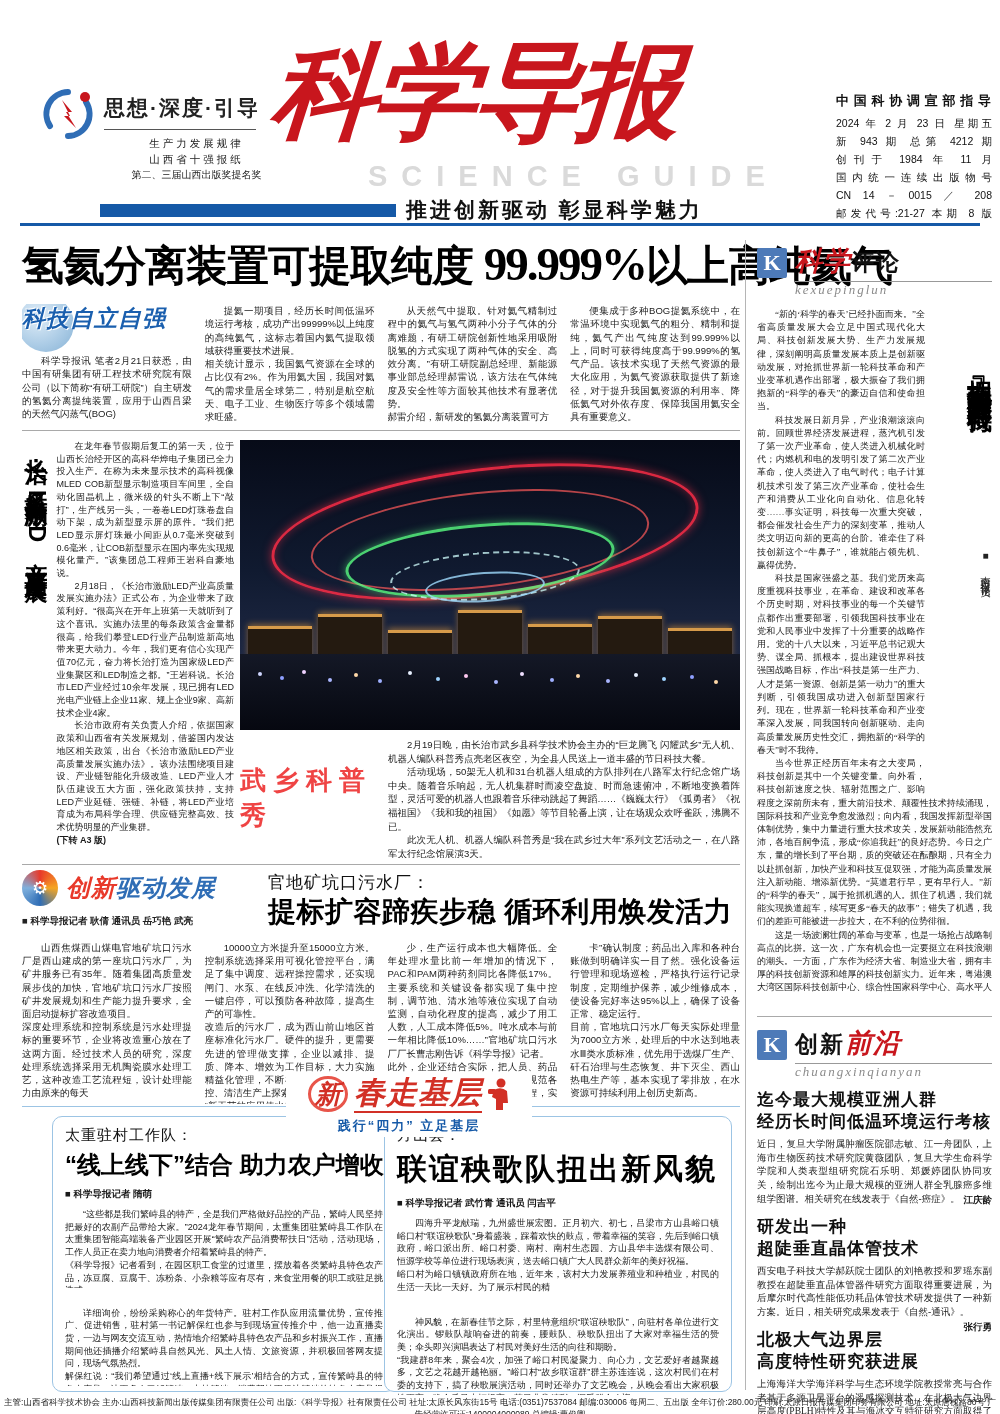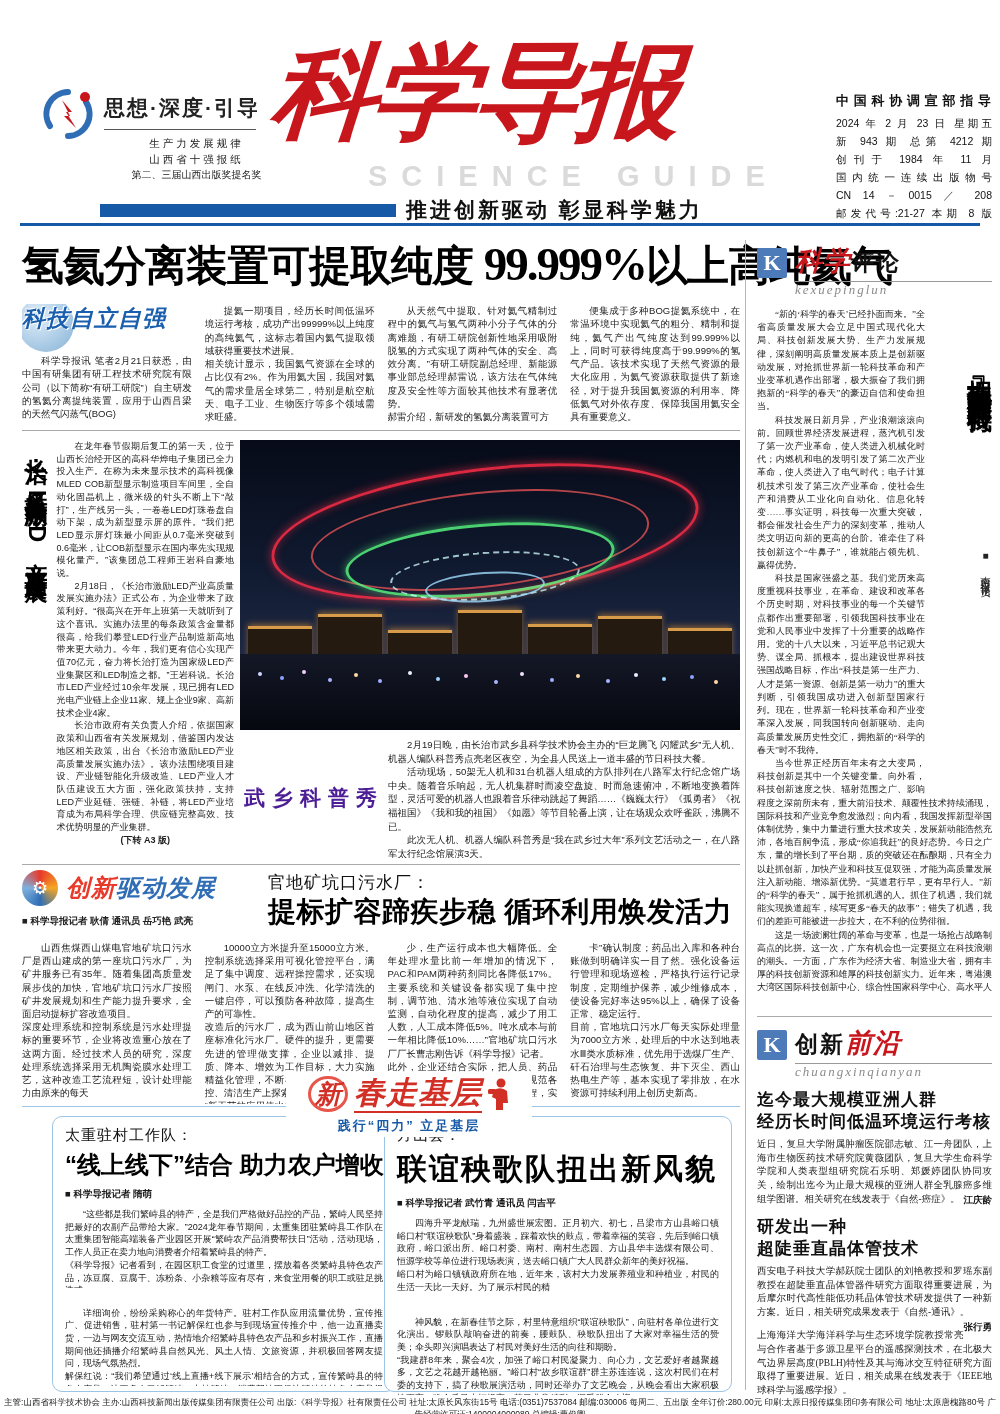--- a/index.html
+++ b/index.html
@@ -59,21 +59,21 @@
   .t4 { left:150px; top:112px; width:190px; height:48px; border:2px dashed rgba(210,255,255,.75); transform:rotate(-4deg); }
   .t5 { left:185px; top:132px; width:120px; height:30px; border:2px solid rgba(160,220,255,.8); transform:rotate(-4deg); }
   .buildings { position:absolute; left:0; top:168px; width:100%; height:52px; display:flex; align-items:flex-end; gap:6px; padding:0 8px; }
   .bld { flex:1; background:linear-gradient(#4a3category0, #241a10); background:#241a10; border-top:3px solid #d79b4a; box-shadow:0 -2px 6px rgba(255,170,60,.45); }
   .crowd { position:absolute; left:0; top:214px; width:100%; height:76px; background:linear-gradient(#141826, #060810); }
   .dots { position:absolute; left:18px; top:18px; width:4px; height:4px; border-radius:50%; background:#cfd6ff;
     box-shadow:22px 4px #8fa0ff,44px -2px #f0d2ff,70px 6px #aab6ff,96px 1px #ffd9a8,120px 7px #9fb0ff,150px -1px #e8f0ff,178px 5px #9fd4ff,206px 2px #ffc9f0,236px 8px #aab6ff,262px 0px #f0e0ff,292px 6px #9fb0ff,318px 2px #ffd9a8,348px 7px #aab6ff,376px 1px #e8f0ff,404px 5px #9fd4ff,432px 3px #8fa0ff,456px 8px #ffd9a8; }
 
   
   .caption { left:240px; top:738px; width:500px; height:120px; display:flex; }
-  .caption-title { width:148px; display:flex; align-items:center; justify-content:center; font-size:21px; letter-spacing:7px; font-weight:600; color:#4c1d95; }
+  .caption-title { width:148px; display:flex; align-items:center; justify-content:center; font-size:26px; letter-spacing:7px; font-weight:600; color:#ef4444; }
   .caption-text { flex:1; font-size:9.5px; line-height:13.6px; text-align:justify; overflow:hidden; }
   .caption-text p { text-indent:2em; }
 
   
   .innov-left { left:22px; top:870px; width:232px; }
   .innov-logo { display:flex; align-items:center; gap:8px; }
   .gear-icon { width:36px; height:36px; border-radius:50%; background:conic-gradient(#e8392a, #f5a623, #2f6db5, #7fb0dd, #e8392a); display:flex; align-items:center; justify-content:center; color:#fff; font-size:18px; flex:none; }
   .innov-logo .t { font-size:24px; font-weight:900; font-style:italic; letter-spacing:1px; white-space:nowrap; }
   .innov-logo .red { color:#e8392a; } .innov-logo .blue { color:#2f6db5; }
   .innov-byline { margin-top:9px; font-size:9.5px; font-weight:bold; color:#222; }
@@ -203,21 +203,21 @@
   </div>
 
   <div class="abs hr-thin hr1"></div>
 
   <div class="abs changzhi">
     <div class="vhead">长治：多措并举激励LED产业高质量发展</div>
     <div class="changzhi-body">
       <p>在龙年春节假期后复工的第一天，位于山西长治经开区的高科华烨电子集团已全力投入生产。在称为未来显示技术的高科视像MLED COB新型显示制造项目车间里，全自动化固晶机上，微米级的针头不断上下“敲打”，生产线另一头，一卷卷LED灯珠卷盘自动下架，成为新型显示屏的原件。“我们把LED显示屏灯珠最小间距从0.7毫米突破到0.6毫米，让COB新型显示在国内率先实现规模化量产。”该集团总工程师王岩科自豪地说。</p>
       <p>2月18日，《长治市激励LED产业高质量发展实施办法》正式公布，为企业带来了政策利好。“很高兴在开年上班第一天就听到了这个喜讯。实施办法里的每条政策含金量都很高，给我们攀登LED行业产品制造新高地带来更大动力。今年，我们更有信心实现产值70亿元，奋力将长治打造为国家级LED产业集聚区和LED制造之都。”王岩科说。长治市LED产业经过10余年发展，现已拥有LED光电产业链上企业11家、规上企业9家、高新技术企业4家。</p>
       <p>长治市政府有关负责人介绍，依据国家政策和山西省有关发展规划，借鉴国内发达地区相关政策，出台《长治市激励LED产业高质量发展实施办法》。该办法围绕项目建设、产业链智能化升级改造、LED产业人才队伍建设五大方面，强化政策扶持，支持LED产业延链、强链、补链，将LED产业培育成为布局科学合理、供应链完整高效、技术优势明显的产业集群。</p>
-      <div class="turn" style="text-align:center">(下转 A3 版)</div>
+      <div class="turn" style="text-align:left">(下转 A3 版)</div>
     </div>
   </div>
 
   <div class="abs photo">
     <div class="trail t1"></div>
     <div class="trail t2"></div>
     <div class="trail t3"></div>
     <div class="trail t4"></div>
     <div class="trail t5"></div>
     <div class="buildings">
@@ -362,19 +362,21 @@
       <div class="front-title">迄今最大规模亚洲人群
 经历长时间低温环境运行考核</div>
       <div class="front-body"><span>近日，复旦大学附属肿瘤医院邵志敏、江一舟团队，上海市生物医药技术研究院黄薇团队，复旦大学生命科学学院和人类表型组研究院石乐明、郑媛婷团队协同攻关，绘制出迄今为止最大规模的亚洲人群全乳腺癌多维组学图谱。相关研究在线发表于《自然-癌症》。</span> <span class="fa">江庆龄</span></div>
     </div>
     <div class="front-item">
       <div class="front-title">研发出一种
 超陡垂直晶体管技术</div>
       <div class="front-body"><span>西安电子科技大学郝跃院士团队的刘艳教授和罗瑶东副教授在超陡垂直晶体管器件研究方面取得重要进展，为后摩尔时代高性能低功耗晶体管技术研发提供了一种新方案。近日，相关研究成果发表于《自然-通讯》。</span> <span class="fa">张行勇</span></div>
     </div>
     <div class="front-item">
+      <div class="front-title">北极大气边界层
+高度特性研究获进展</div>
       <div class="front-body"><span>上海海洋大学海洋科学与生态环境学院教授常亮与合作者基于多源卫星平台的遥感探测技术，在北极大气边界层高度(PBLH)特性及其与海冰交互特征研究方面取得了重要进展。近日，相关成果在线发表于《IEEE地球科学与遥感学报》。</span> </div>
     </div>
   </div>
 
   <div class="abs footer">主管:山西省科学技术协会 主办:山西科技新闻出版传媒集团有限责任公司 出版:《科学导报》社有限责任公司 社址:太原长风东街15号 电话:(0351)7537084 邮编:030006 每周二、五出版 全年订价:280.00元 印刷:太原日报传媒集团印务有限公司 地址:太原唐槐路80号 广告经营许可证:1400004000089 总编辑:曹俊卿</div>
 
 </div>
 
 </body></html>

